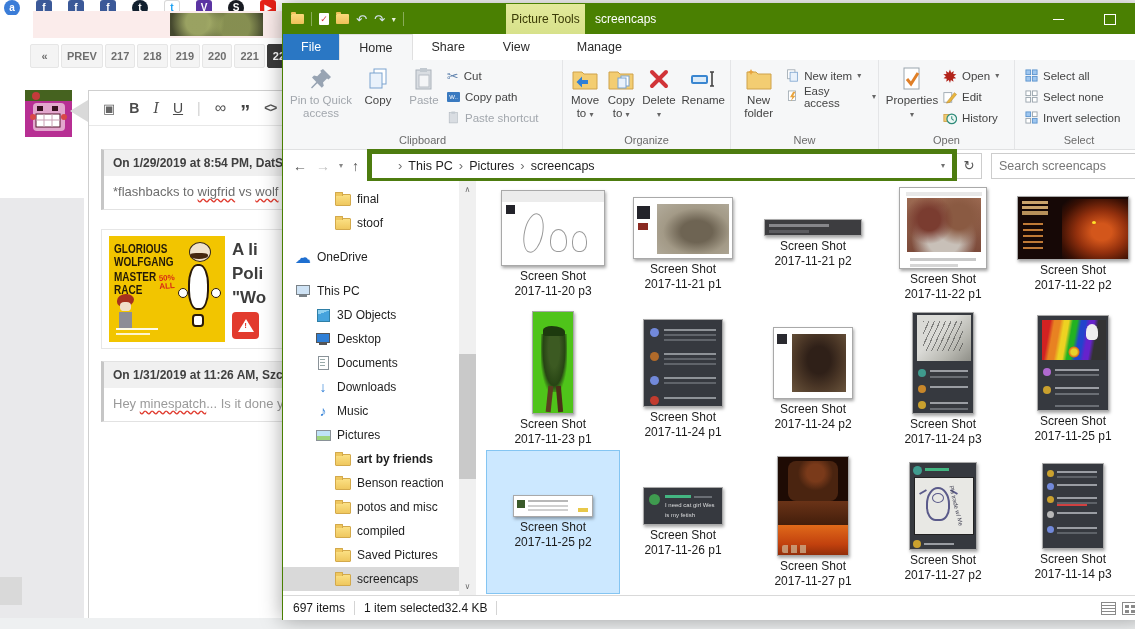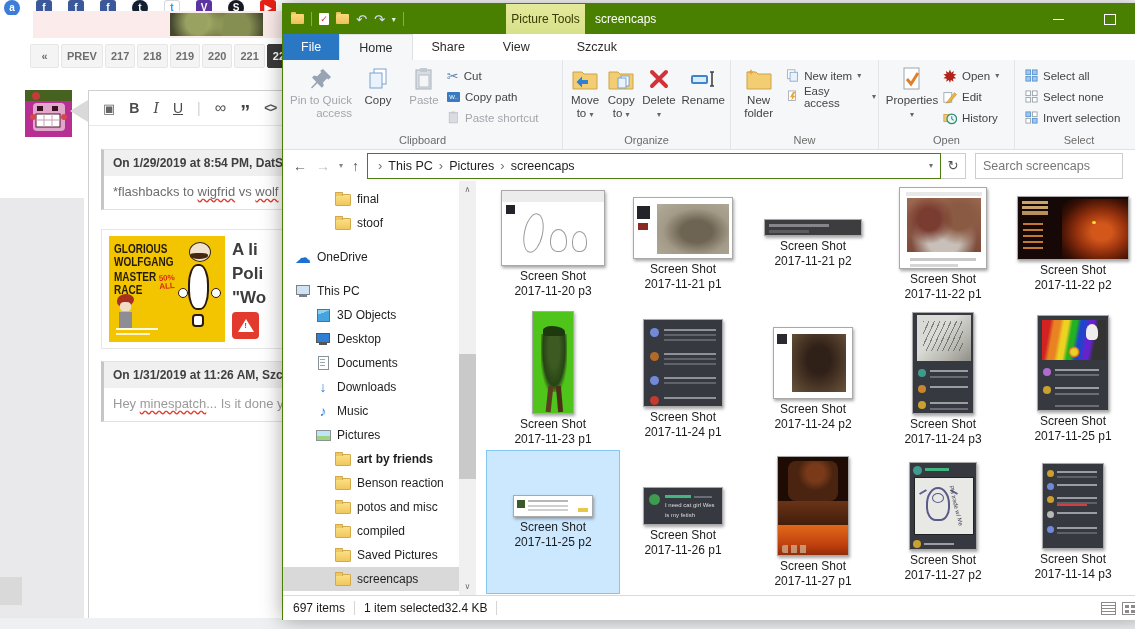--- a/index.html
+++ b/index.html
@@ -88,21 +88,21 @@
   .scol{display:flex;flex-direction:column;gap:2px;padding-top:4px;}
   .rs{display:flex;align-items:center;gap:5px;height:19px;font-size:11.5px;color:#444;}
   .rs.dis{color:#a2a7ad;}
   .dd{font-size:8px;color:#666;}
   .cuticon{font-size:14px;color:#5f82ad;line-height:1;}
   
   #addr{position:absolute;left:0;top:146px;width:100%;height:31px;background:#fff;display:flex;align-items:center;}
   .nav-g{display:flex;align-items:center;gap:9px;padding:0 8px 0 10px;font-size:14px;color:#555;}
   .nav-dis{color:#c0c0c0;}
   .nav-dd{font-size:8px;color:#888;}
-  #crumbbox{height:24px;border:1px solid #4d7c0f;display:flex;align-items:center;flex:1;max-width:568px;background:#fff;font-size:12.5px;color:#1e1e1e;padding-left:4px;}
+  #crumbbox{height:24px;border:5px solid #4d7c0f;display:flex;align-items:center;flex:1;max-width:568px;background:#fff;font-size:12.5px;color:#1e1e1e;padding-left:20px;}
   .crumb-sep{color:#707070;font-size:13px;padding:0 6px;}
   #crumb-dd{margin-left:auto;padding:0 7px;color:#707070;font-size:8px;}
   #refreshbox{height:24px;width:24px;border:1px solid #cdcdcd;border-left:none;display:flex;align-items:center;justify-content:center;color:#555;font-size:13px;}
   #searchbox{height:24px;width:146px;margin-left:9px;margin-right:4px;border:1px solid #cdcdcd;display:flex;align-items:center;}
   #searchbox input{border:none;outline:none;width:100%;font-size:12.5px;padding:0 7px;color:#ec4899;font-family:inherit;}
   #searchbox input::placeholder{color:#777;}
   
   #pane{position:absolute;left:0;top:177px;width:100%;height:414px;background:#fff;overflow:hidden;}
   #sidebar{position:absolute;left:0;top:0;width:176px;height:100%;padding-top:6px;box-sizing:border-box;overflow:hidden;}
   .srow{height:24px;display:flex;align-items:center;font-size:12px;color:#1e1e1e;box-sizing:border-box;white-space:nowrap;}
@@ -266,28 +266,28 @@
       <div id="win-max">
           <b></b>
         </div>
     </div>
 
     <div id="tabrow">
       <div class="rtab file">File</div>
       <div class="rtab active">Home</div>
       <div class="rtab">Share</div>
       <div class="rtab">View</div>
-      <div class="rtab" style="margin-left:9px;">Szczuk</div>
+      <div class="rtab" style="margin-left:9px;">Manage</div>
     </div>
 
     <div id="ribbon">
 
       <div class="rgroup" style="width:280px;">
         <div class="grow">
-          <div class="rb dis" style="width:62px;text-align:right;">
+          <div class="rb dis" style="width:62px;">
             <span class="ico">
                 <svg width="24" height="24" viewBox="0 0 24 24">
                   <path d="M14 2l8 8-2.5 2.5-1.5-1-4 4 .8 3.2-2 2-4.5-4.5L3 21.5 2 20.5 7.3 15 3 10.5l2-2 3.2.8 4-4-1-1.5z" fill="#98a4b3"></path>
                 </svg>
               </span>
             <span class="lbl">Pin to Quick access</span>
           </div>
           <div class="rb" style="width:40px;">
             <span class="ico">
                 <svg width="24" height="24" viewBox="0 0 24 24">

